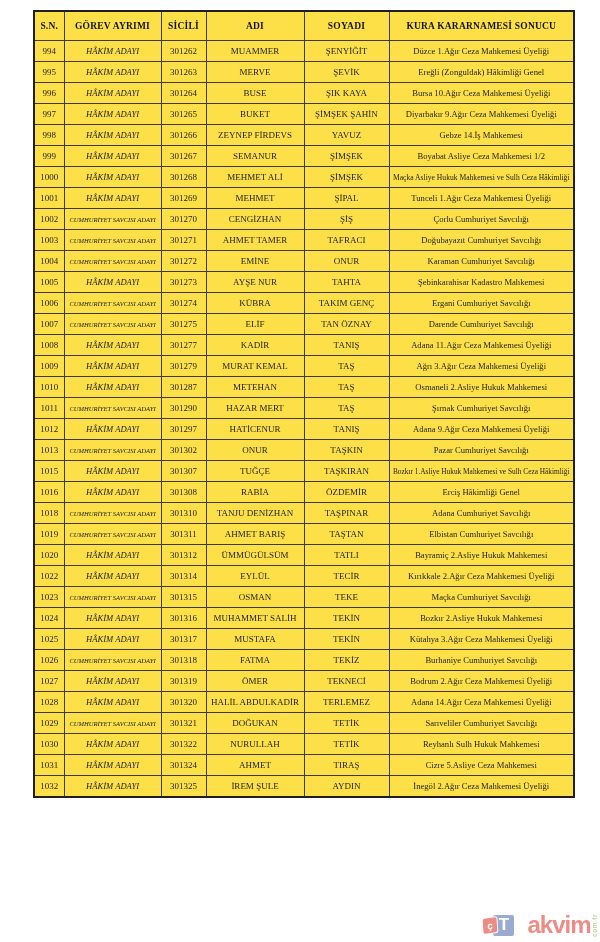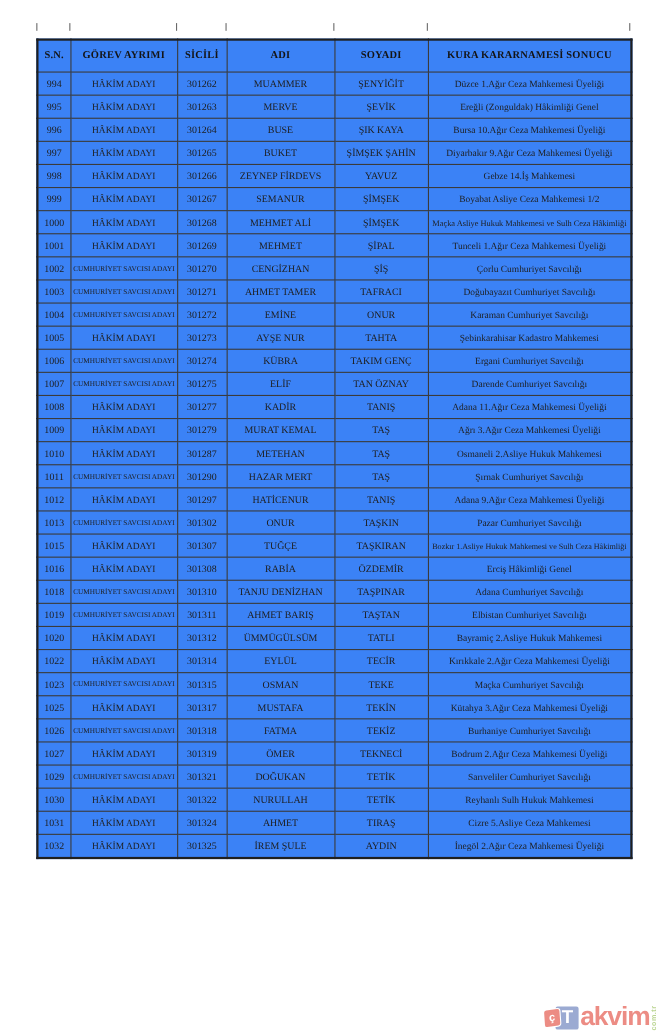--- a/index.html
+++ b/index.html
@@ -7,25 +7,25 @@
     width:600px;height:942px;
     background:#ffffff;
     position:relative;
     overflow:hidden;
     font-family:"Liberation Serif", serif;
     color:#1c1c1c;
   }
   
   .doc-table{
     position:absolute;
-    left:33px;top:35px;
+    left:33px;top:10px;
     width:540px;
     border-collapse:collapse;
     table-layout:fixed;
-    background:#3b82f6;
+    background:#fde047;
   }
   .doc-table, .doc-table th, .doc-table td{
     border:1px solid #3b3b3b;
   }
   .doc-table{border:2px solid #1f1f1f;}
   .doc-table th{
     height:28px;
     font-size:9.5px;
     font-weight:bold;
     text-align:center;
@@ -39,21 +39,21 @@
   .doc-table td{
     height:20px;
     font-size:9px;
     text-align:center;
     vertical-align:middle;
     padding:0 2px;
     white-space:nowrap;
     overflow:hidden;
     color:#1e1e1e;
   }
-  .doc-table td.c-gorev{font-size:8.6px;}
+  .doc-table td.c-gorev{font-size:8.6px;font-style:italic;}
   .doc-table td.c-sonuc{font-size:8.6px;}
   
   .tick{
     position:absolute;
     top:21px;height:7px;width:1px;
     background:#6a6a6a;
   }
   
   .watermark{
     position:absolute;
@@ -84,21 +84,21 @@
     border-radius:2px;
     box-shadow:0 0 0 1px #ffffff;
     z-index:1;
   }
   .wm-rest{
     font-size:24px;
     font-weight:bold;
     letter-spacing:-1px;
     color:#e2473a;
     line-height:1;
-    margin-left:1px;
+    margin-left:13px;
     text-shadow:0 0 1px #ffffff;
   }
   .wm-suffix{
     writing-mode:vertical-rl;
     transform:rotate(180deg);
     font-size:6.5px;
     font-weight:bold;
     color:#8fba4c;
     letter-spacing:.5px;
     margin-left:1px;
@@ -375,20 +375,28 @@
 
   <tr>
     <td class="c-sn">1023</td>
     <td class="c-gorev" style="font-size: 6.6px;">CUMHURİYET SAVCISI ADAYI</td>
     <td class="c-sicil">301315</td>
     <td class="c-adi">OSMAN</td>
     <td class="c-soyadi">TEKE</td>
     <td class="c-sonuc">Maçka Cumhuriyet Savcılığı</td>
   </tr>
 
+  <tr>
+    <td class="c-sn">1024</td>
+    <td class="c-gorev">HÂKİM ADAYI</td>
+    <td class="c-sicil">301316</td>
+    <td class="c-adi">MUHAMMET SALİH</td>
+    <td class="c-soyadi">TEKİN</td>
+    <td class="c-sonuc">Bozkır 2.Asliye Hukuk Mahkemesi</td>
+  </tr>
 
   <tr>
     <td class="c-sn">1025</td>
     <td class="c-gorev">HÂKİM ADAYI</td>
     <td class="c-sicil">301317</td>
     <td class="c-adi">MUSTAFA</td>
     <td class="c-soyadi">TEKİN</td>
     <td class="c-sonuc">Kütahya 3.Ağır Ceza Mahkemesi Üyeliği</td>
   </tr>
 
@@ -403,20 +411,28 @@
 
   <tr>
     <td class="c-sn">1027</td>
     <td class="c-gorev">HÂKİM ADAYI</td>
     <td class="c-sicil">301319</td>
     <td class="c-adi">ÖMER</td>
     <td class="c-soyadi">TEKNECİ</td>
     <td class="c-sonuc">Bodrum 2.Ağır Ceza Mahkemesi Üyeliği</td>
   </tr>
 
+  <tr>
+    <td class="c-sn">1028</td>
+    <td class="c-gorev">HÂKİM ADAYI</td>
+    <td class="c-sicil">301320</td>
+    <td class="c-adi">HALİL ABDULKADİR</td>
+    <td class="c-soyadi">TERLEMEZ</td>
+    <td class="c-sonuc">Adana 14.Ağır Ceza Mahkemesi Üyeliği</td>
+  </tr>
 
   <tr>
     <td class="c-sn">1029</td>
     <td class="c-gorev" style="font-size: 6.6px;">CUMHURİYET SAVCISI ADAYI</td>
     <td class="c-sicil">301321</td>
     <td class="c-adi">DOĞUKAN</td>
     <td class="c-soyadi">TETİK</td>
     <td class="c-sonuc">Sarıveliler Cumhuriyet Savcılığı</td>
   </tr>
 

